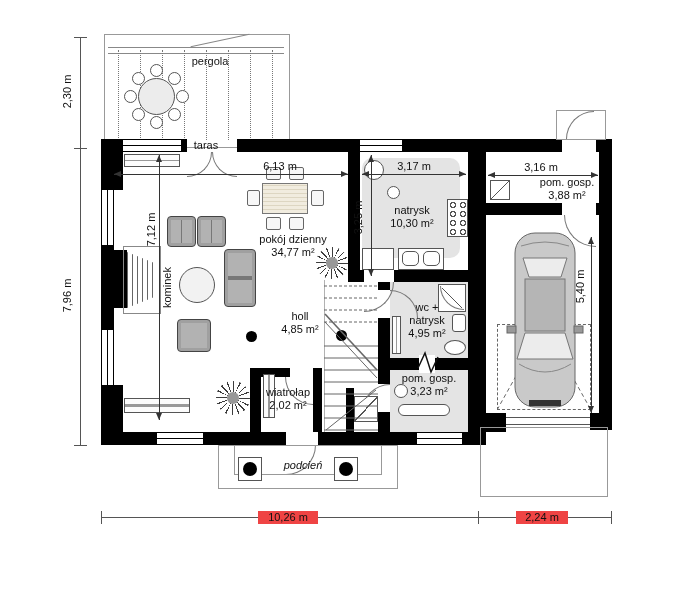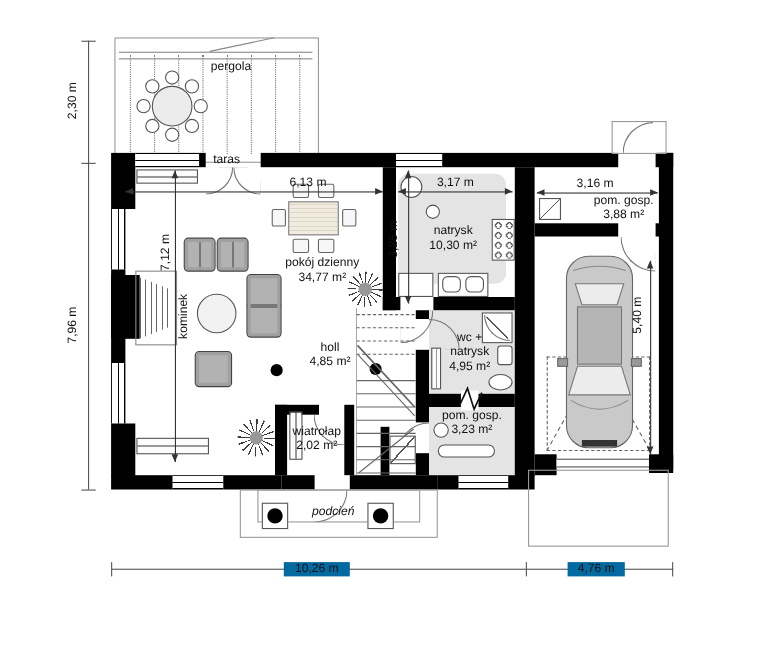--- a/index.html
+++ b/index.html
@@ -5,21 +5,21 @@
   html,body{margin:0;padding:0;background:#fff;}
   #plan{position:relative;width:700px;height:601px;background:#fff;overflow:hidden;
         font-family:"Liberation Sans",sans-serif;color:#111;}
   #plan *{position:absolute;box-sizing:border-box;}
   .w{background:#000;}
   .wn-h{background:linear-gradient(#000 0 1px,#fff 1px 6px,#000 6px 7px,#fff 7px 12px,#000 12px 13px);height:13px;}
   .wn-v{background:linear-gradient(90deg,#000 0 1px,#fff 1px 6px,#000 6px 7px,#fff 7px 12px,#000 12px 13px);width:13px;}
   .rm{font-size:11px;line-height:1.2;text-align:center;white-space:nowrap;}
   .dm{font-size:11px;line-height:13px;text-align:center;white-space:nowrap;}
   .rot{transform:rotate(-90deg);}
-  .bgw{background:#0369a1;padding:0 2px;}
+  .bgw{background:#ef4444;padding:0 2px;}
   .gray{background:#e4e4e4;}
   .fx{background:#fff;border:1px solid #555;}
   .circ{border-radius:50%;}
   .arc-tl{border-right:1px solid #777;border-bottom:1px solid #777;border-bottom-right-radius:100%;}
   .arc-tr{border-left:1px solid #777;border-bottom:1px solid #777;border-bottom-left-radius:100%;}
   .arc-bl{border-right:1px solid #777;border-top:1px solid #777;border-top-right-radius:100%;}
   .arc-br{border-left:1px solid #777;border-top:1px solid #777;border-top-left-radius:100%;}
   .dh{height:0;border-top:1px solid #333;}
   .dh::before{content:"";position:absolute;left:0;top:-4px;border-top:3.5px solid transparent;border-bottom:3.5px solid transparent;border-right:7px solid #333;}
   .dh::after{content:"";position:absolute;right:0;top:-4px;border-top:3.5px solid transparent;border-bottom:3.5px solid transparent;border-left:7px solid #333;}
@@ -269,21 +269,21 @@
   <div class="xl" style="left:74px;top:148px;width:13px;height:1px;"></div>
   <div class="xl" style="left:74px;top:445px;width:13px;height:1px;"></div>
   <div class="dm rot" style="left:43px;top:85px;width:48px;">2,30 m</div>
   <div class="dm rot" style="left:43px;top:289px;width:48px;">7,96 m</div>
 
   <div class="xl" style="left:101px;top:517px;width:511px;height:1px;"></div>
   <div class="xl" style="left:101px;top:511px;width:1px;height:13px;"></div>
   <div class="xl" style="left:478px;top:511px;width:1px;height:13px;"></div>
   <div class="xl" style="left:611px;top:511px;width:1px;height:13px;"></div>
   <div class="dm bgw" style="left:258px;top:511px;width:60px;">10,26 m</div>
-  <div class="dm bgw" style="left:516px;top:511px;width:52px;">4,76 m</div>
+  <div class="dm bgw" style="left:516px;top:511px;width:52px;">2,24 m</div>
 
   <div class="dh" style="left:114px;top:174px;width:234px;"></div>
   <div class="dm" style="left:256px;top:160px;width:48px;">6,13 m</div>
   <div class="dh" style="left:362px;top:174px;width:104px;"></div>
   <div class="dm" style="left:390px;top:160px;width:48px;">3,17 m</div>
   <div class="dh" style="left:488px;top:175px;width:110px;"></div>
   <div class="dm" style="left:517px;top:161px;width:48px;">3,16 m</div>
   <div class="dv" style="left:159px;top:155px;height:265px;"></div>
   <div class="dm rot" style="left:126px;top:223px;width:50px;">7,12 m</div>
   <div class="dv" style="left:371px;top:155px;height:121px;"></div>

